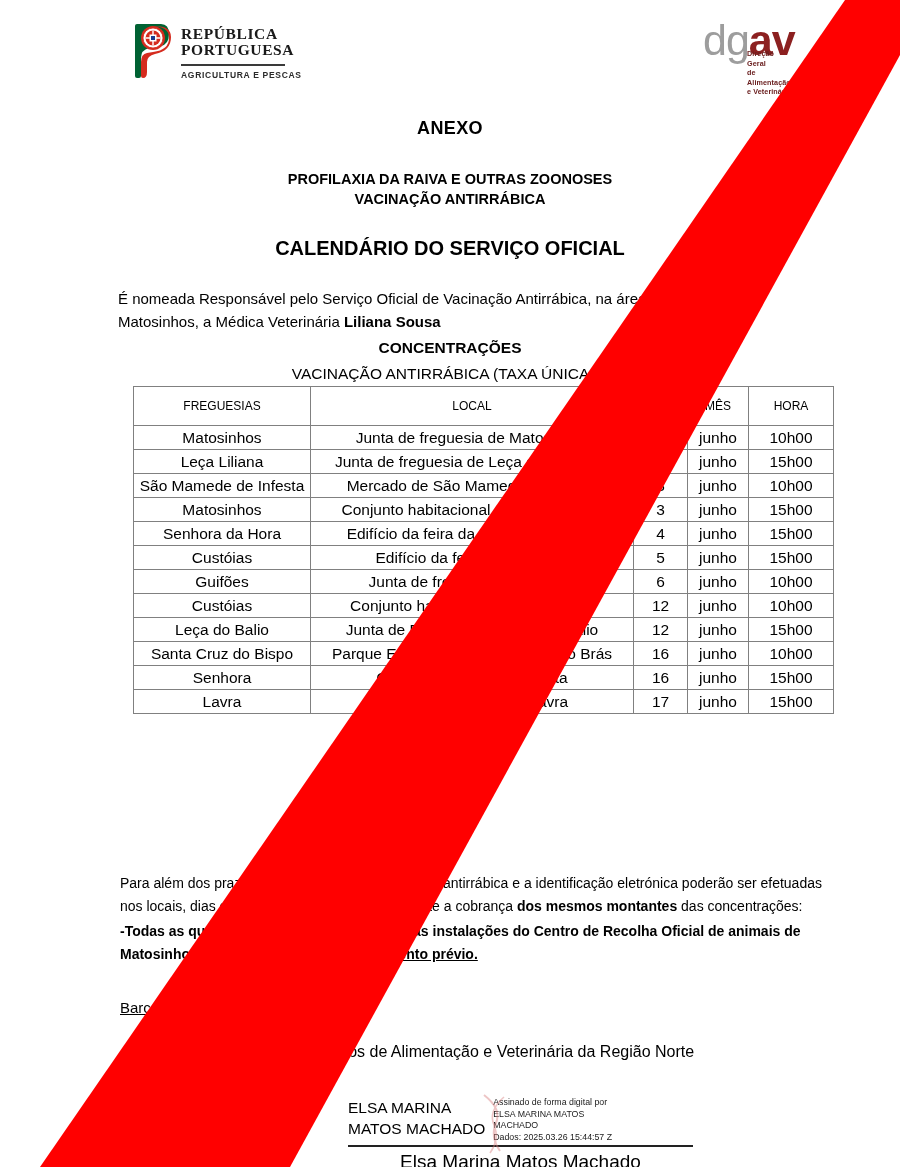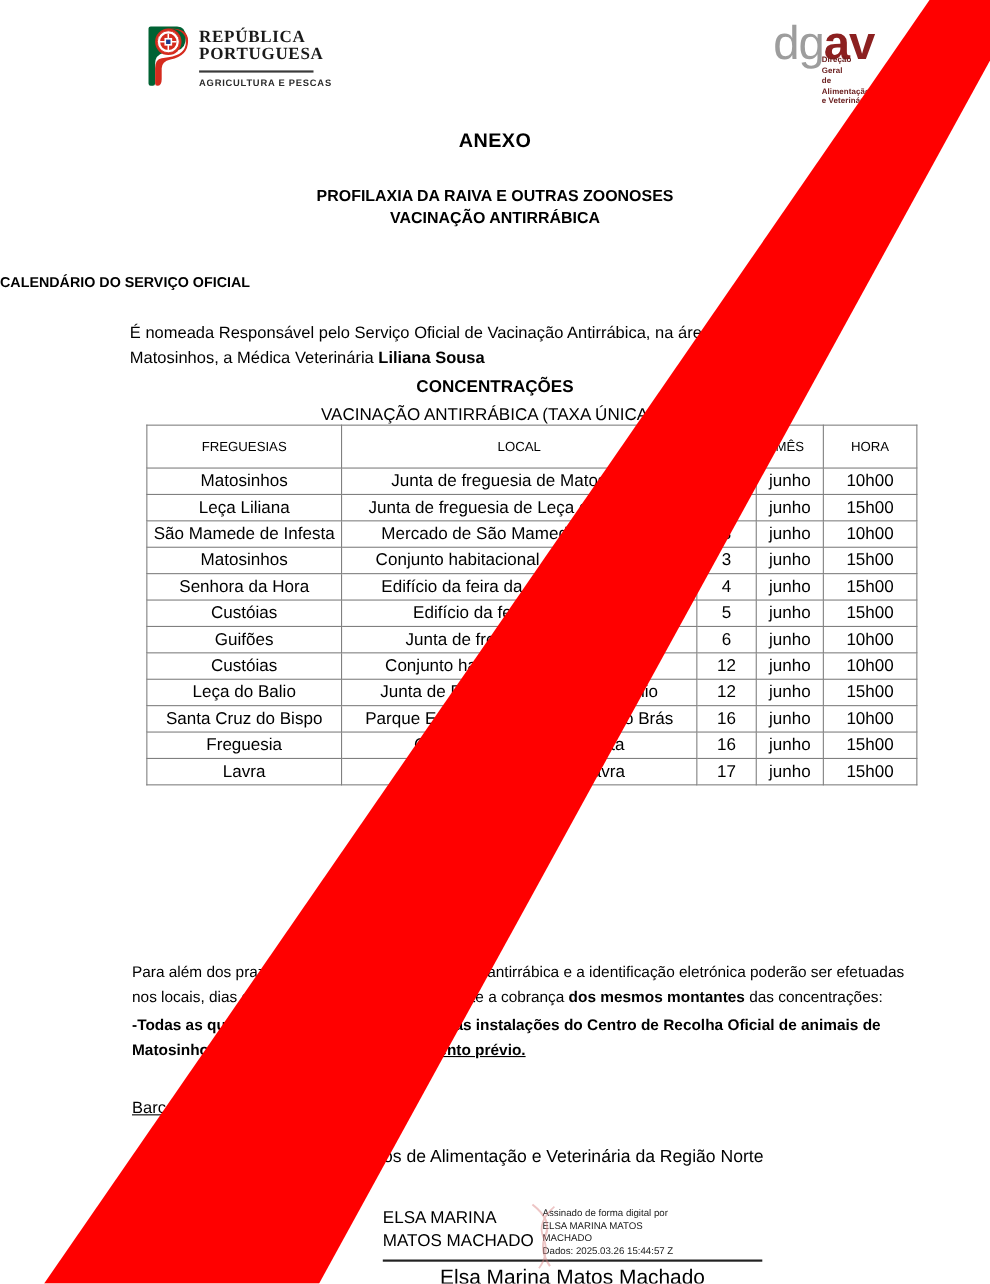--- a/index.html
+++ b/index.html
@@ -106,24 +106,24 @@
     letter-spacing: 0.4px;
   }
   .t-sub1 {
     text-align: center;
     font-size: 14.5px;
     font-weight: 700;
     margin-top: 30px;
     line-height: 20px;
   }
   .t-sub2 {
-    text-align: left;
-    font-size: 13px;
-    font-weight: 700;
-    margin-top: 40px;
+    text-align: center;
+    font-size: 20px;
+    font-weight: 700;
+    margin-top: 28px;
   }
 
   
   .intro {
     margin: 27px 118px 0 118px;
     font-size: 15px;
     line-height: 23px;
     text-align: left;
   }
   .intro b { font-weight: 700; }
@@ -376,21 +376,21 @@
           <td>15h00</td>
         </tr>
         <tr>
           <td>Santa Cruz do Bispo</td>
           <td>Parque Ecológico do Monte de São Brás</td>
           <td>16</td>
           <td>junho</td>
           <td>10h00</td>
         </tr>
         <tr>
-          <td>Freguesia</td>
+          <td>Senhora</td>
           <td>Casa da Cultura de Perafita</td>
           <td>16</td>
           <td>junho</td>
           <td>15h00</td>
         </tr>
         <tr>
           <td>Lavra</td>
           <td>Junta de freguesia de Lavra</td>
           <td>17</td>
           <td>junho</td>

